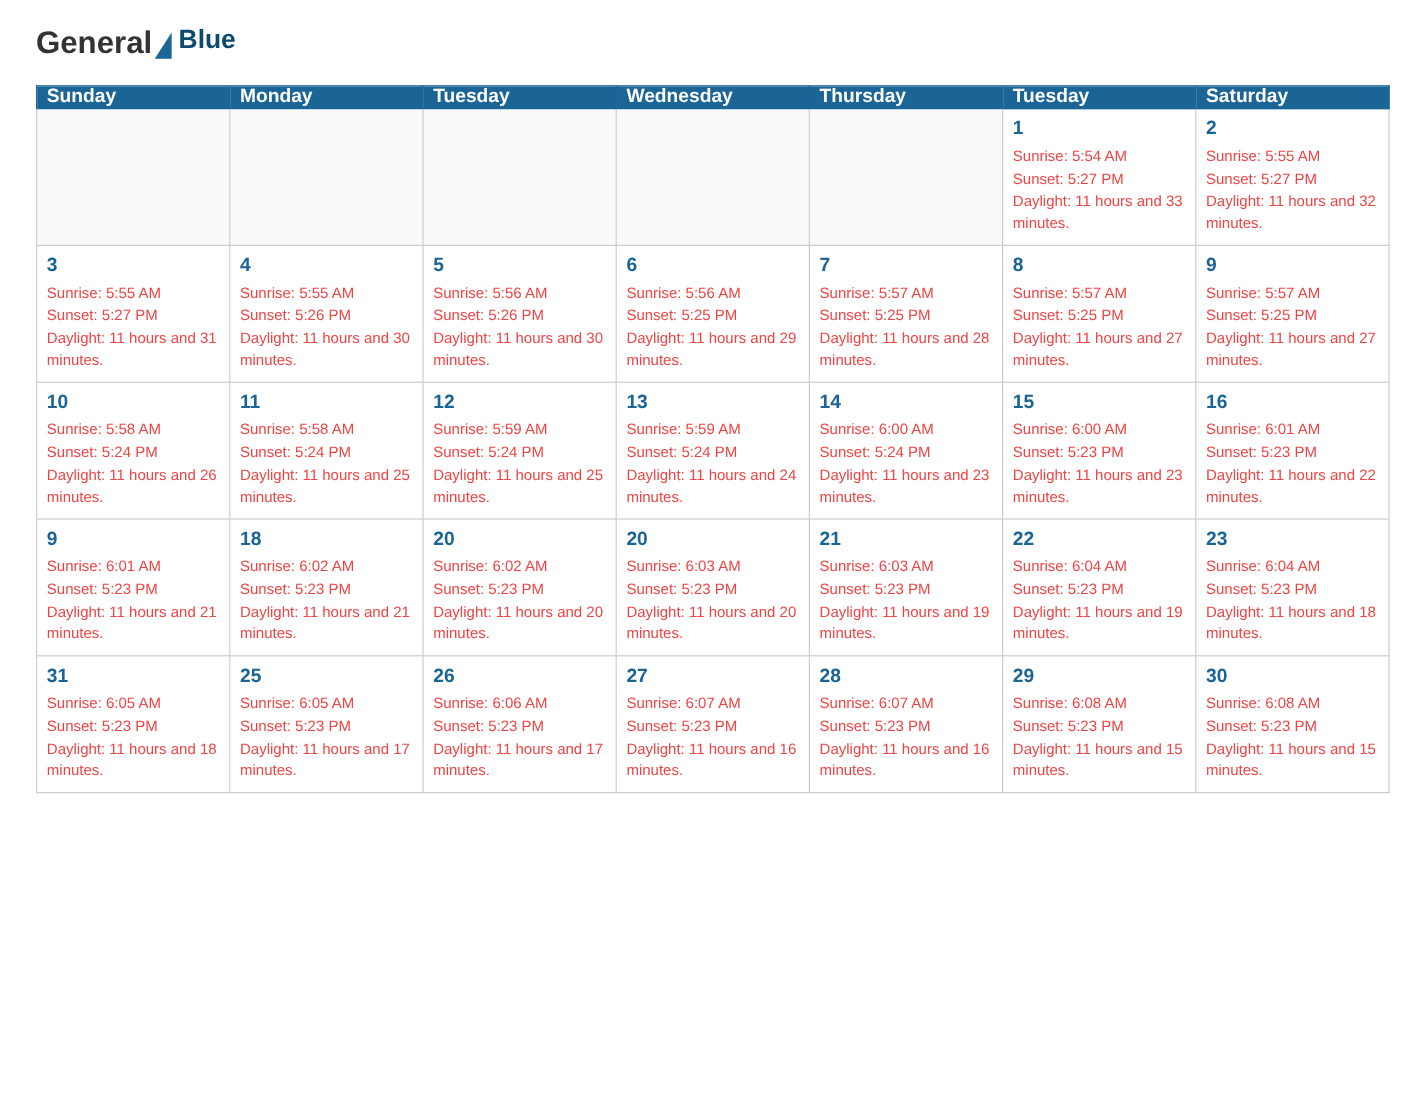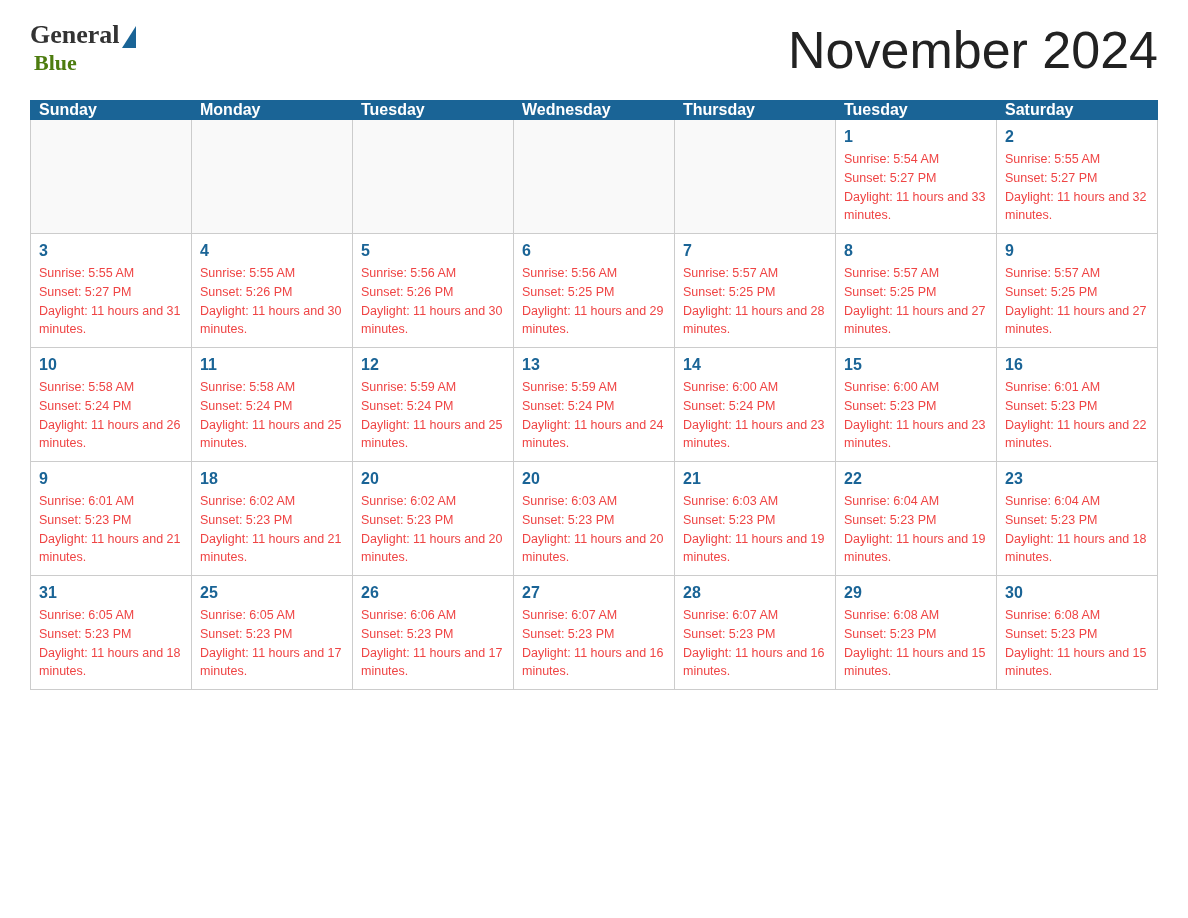--- a/index.html
+++ b/index.html
@@ -11,43 +11,42 @@
       padding: 20px 30px;
     }
     .header {
       display: flex;
       justify-content: space-between;
       align-items: flex-start;
       margin-bottom: 20px;
     }
     .logo {
       display: flex;
-      flex-direction: column;
+      flex-direction: row;
       align-items: flex-start;
-      font-family: Liberation Serif, serif;
     }
     .logo-top {
       display: flex;
       align-items: center;
       font-size: 26px;
       font-weight: bold;
       color: #333;
     }
     .logo-general { color: #333; }
     .logo-triangle {
       width: 0;
       height: 0;
       border-left: 14px solid transparent;
       border-bottom: 22px solid #1a6496;
       margin: 0 2px;
       position: relative;
       top: 2px;
     }
     .logo-bottom {
-      color: #4d7c0f;
+      color: #0c4a6e;
       font-size: 22px;
       font-weight: bold;
       margin-left: 4px;
     }
     .title-section {
       text-align: right;
     }
     .month-year {
       font-size: 52px;
       color: #222;
@@ -104,21 +103,20 @@
 
 <div class="header">
   <div class="logo">
     <div class="logo-top">
       <span class="logo-general">General</span>
       <div class="logo-triangle"></div>
     </div>
     <div class="logo-bottom">Blue</div>
   </div>
   <div class="title-section">
-    <div class="month-year">November 2024</div>
   </div>
 </div>
 
 <table class="calendar">
   <thead>
     <tr>
     <th>Sunday</th>
         <th>Monday</th>
         <th>Tuesday</th>
         <th>Wednesday</th>

